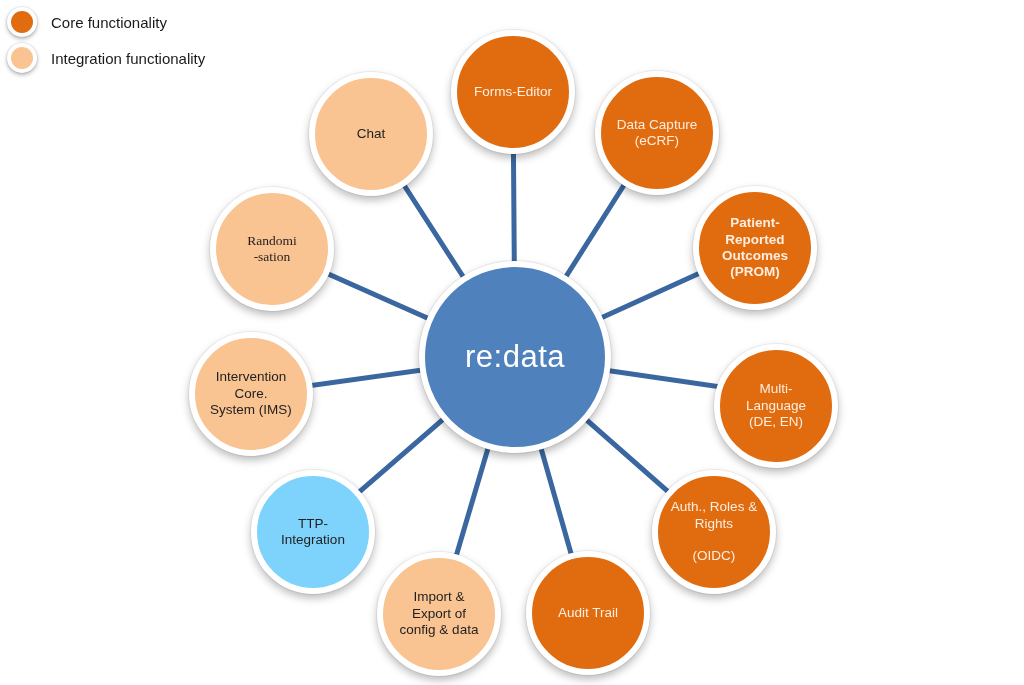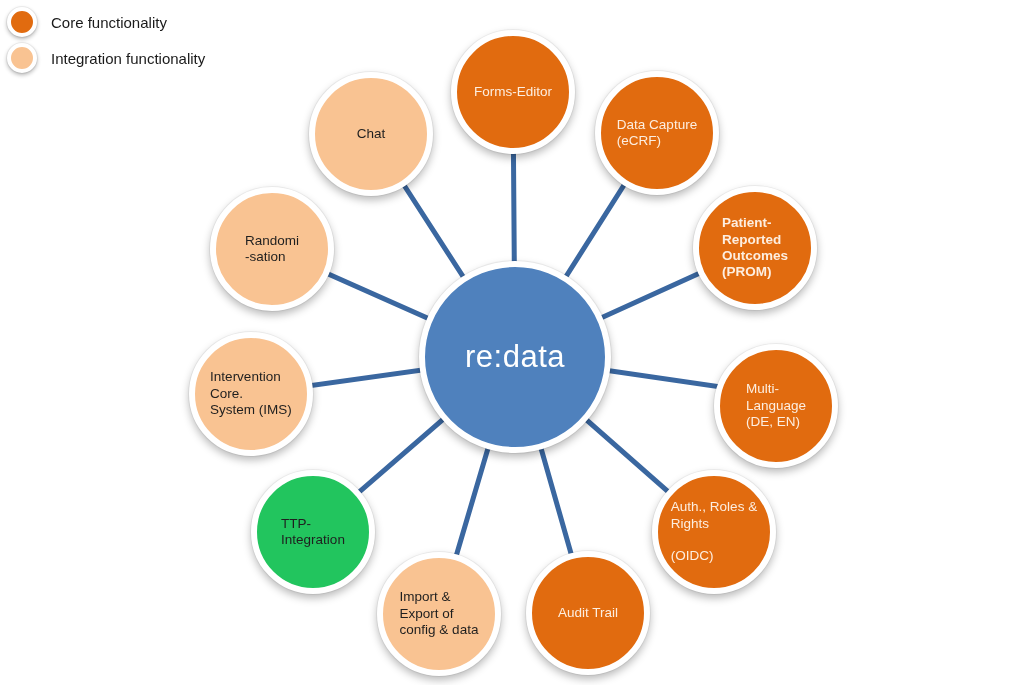--- a/index.html
+++ b/index.html
@@ -19,21 +19,21 @@
     z-index: 0;
   }
   .node, .hub {
     position: absolute;
     border: 6px solid #ffffff;
     border-radius: 50%;
     box-shadow: 0 0 0 1px rgba(0,0,0,0.05), 0 4px 8px rgba(0,0,0,0.28);
     display: flex;
     align-items: center;
     justify-content: center;
-    text-align: left;
+    text-align: center;
     z-index: 1;
   }
   .node-label {
     white-space: pre-line;
     font-size: 13.5px;
     line-height: 1.22;
     padding: 0 4px;
   }
   .node.core .node-label { color: #fdeee0; }
   .node.additional .node-label { color: #1f1f1f; }
@@ -132,32 +132,32 @@
     <div class="node core" style="left: 526px; top: 551px; width: 112px; height: 112px; background-color: rgb(225, 107, 15);">
       <span class="node-label">Audit Trail</span>
     </div>
 
     <div class="node additional" style="left: 377px; top: 552px; width: 112px; height: 112px; background-color: rgb(249, 195, 146);">
       <span class="node-label">Import &amp;
 Export of
 config &amp; data</span>
     </div>
 
-    <div class="node additional" style="left: 251px; top: 470px; width: 112px; height: 112px; background-color: #22c55e;">
+    <div class="node additional" style="left: 251px; top: 470px; width: 112px; height: 112px; background-color: #7dd3fc;">
       <span class="node-label">TTP-
 Integration</span>
     </div>
 
     <div class="node additional" style="left: 189px; top: 332px; width: 112px; height: 112px; background-color: rgb(249, 195, 146);">
       <span class="node-label">Intervention
 Core.
 System (IMS)</span>
     </div>
 
-    <div class="node additional" style="left: 210px; top: 187px; width: 112px; height: 112px; background-color: rgb(249, 195, 146);">
+    <div class="node additional" style="left: 210px; top: 187px; width: 112px; height: 112px; background-color: rgb(249, 195, 146); font-family: Liberation Serif, serif;">
       <span class="node-label">Randomi
 -sation</span>
     </div>
 
     <div class="node additional" style="left: 309px; top: 72px; width: 112px; height: 112px; background-color: rgb(249, 195, 146);">
       <span class="node-label">Chat</span>
     </div>
   </div>
 
 </div>

